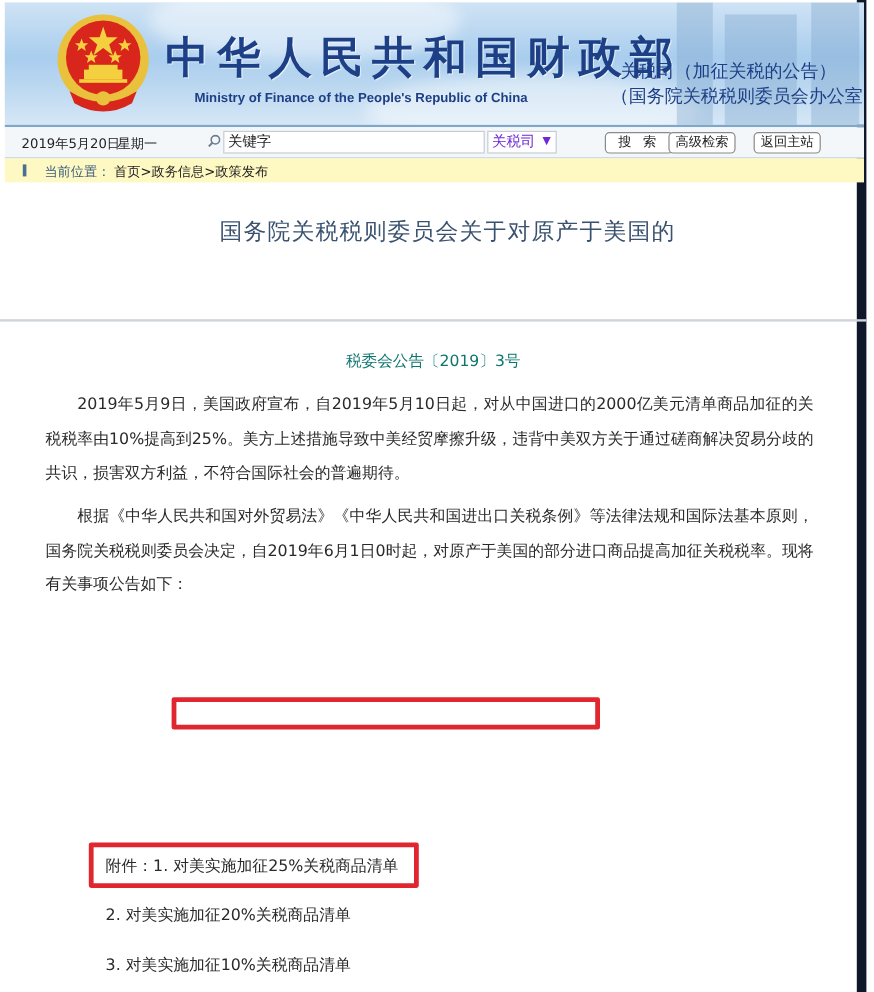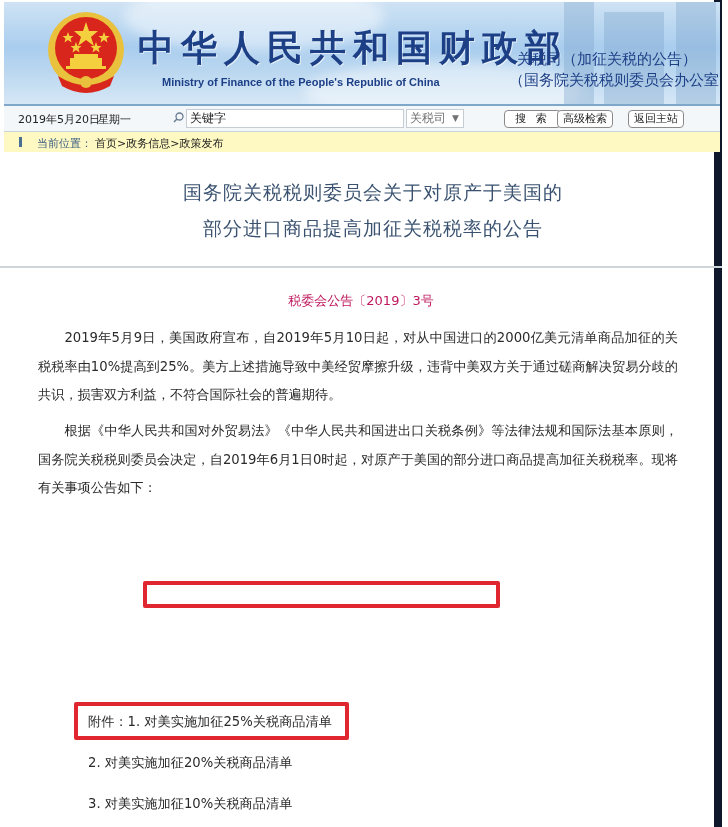--- a/index.html
+++ b/index.html
@@ -29,39 +29,39 @@
   .dept1, .dept2 { position: absolute; color: #1d3f86; font-size: 15px; white-space: nowrap; }
   .dept1 { left: 513px; top: 48px; }
   .dept2 { left: 505px; top: 69px; }
 
   
   .toolbar { position: absolute; left: 4px; top: 106px; width: 716px; height: 26px; background: #f4f7fa; border-bottom: 1px solid #c6d3df; }
   .date { position: absolute; left: 14px; top: 6px; font-size: 11px; color: #222; }
   .weekday { position: absolute; left: 94px; top: 6px; font-size: 11px; color: #222; }
   .search-icon { position: absolute; left: 169px; top: 6px; width: 11px; height: 11px; }
   .search-input { position: absolute; left: 182px; top: 3px; width: 218px; height: 19px; border: 1px solid #c5ccd4; background: #fff; font-size: 12px; padding-left: 3px; color: #222; font-family: Liberation Serif, serif; }
-  .select { position: absolute; left: 402px; top: 3px; width: 58px; height: 19px; border: 1px solid #c5ccd4; background: #fff; font-size: 12px; padding-left: 3px; color: #737373; line-height: 17px; }
+  .select { position: absolute; left: 402px; top: 3px; width: 58px; height: 19px; border: 1px solid #c5ccd4; background: #fff; font-size: 12px; padding-left: 3px; color: #6d28d9; line-height: 17px; }
   .select .arrow { position: absolute; right: 4px; top: 0; font-size: 9px; }
   .btn { position: absolute; top: 4px; height: 18px; border: 1px solid #8a8a8a; border-radius: 4px; background: #fff; font-size: 11px; color: #222; line-height: 16px; text-align: center; }
   .btn-search { left: 500px; width: 57px; letter-spacing: 3px; }
   .btn-adv { left: 553px; width: 56px; }
   .btn-home { left: 624px; width: 56px; }
 
   
   .crumb { position: absolute; left: 4px; top: 132px; width: 716px; height: 20px; background: #fef9c3; }
   .crumb .mark { position: absolute; left: 15px; top: 5px; width: 3px; height: 10px; background: #4b6f93; }
   .crumb .label { position: absolute; left: 33px; top: 4px; font-size: 11px; color: #3b5d82; }
   .crumb .path { position: absolute; left: 91px; top: 4px; font-size: 11px; color: #222; }
 
   
   .doc-title { position: absolute; left: 0; width: 722px; text-align: center; font-size: 19px; color: #3a5270; font-family: "DejaVu Serif", serif; letter-spacing: 1px; padding-left: 24px; }
   .t1 { top: 180px; }
   .t2 { top: 216px; }
   .divider { position: absolute; left: 0; top: 266px; width: 722px; height: 2px; background: #cfd4d9; }
-  .doc-no { position: absolute; left: 0; top: 292px; width: 722px; text-align: center; font-size: 13px; color: #be185d; }
+  .doc-no { position: absolute; left: 0; top: 292px; width: 722px; text-align: center; font-size: 13px; color: #0f766e; }
 
   .para { position: absolute; left: 38px; width: 640px; font-size: 13.2px; line-height: 28.5px; color: #2a2a2a; text-indent: 2em; text-align: justify; font-family: "DejaVu Sans", sans-serif; }
   .p1 { top: 324px; }
   .p2 { top: 417px; }
   .p3 { top: 509px; }
   .line { position: absolute; left: 88px; font-size: 13.2px; color: #2a2a2a; white-space: nowrap; }
   .l4 { top: 679px; }
   .l5 { top: 713px; }
   .l6 { top: 754px; text-align: right; }
   .l7 { top: 795px; }
@@ -120,21 +120,20 @@
     <div class="btn btn-home">返回主站</div>
   </div>
 
   <div class="crumb">
     <span class="mark"></span>
     <span class="label">当前位置：</span>
     <span class="path">首页&gt;政务信息&gt;政策发布</span>
   </div>
 
   <div class="doc-title t1">国务院关税税则委员会关于对原产于美国的</div>
-  <div class="doc-title t2">部分进口商品提高加征关税税率的公告</div>
   <div class="divider"></div>
   <div class="doc-no">税委会公告〔2019〕3号</div>
 
   <p class="para p1">2019年5月9日，美国政府宣布，自2019年5月10日起，对从中国进口的2000亿美元清单商品加征的关税税率由10%提高到25%。美方上述措施导致中美经贸摩擦升级，违背中美双方关于通过磋商解决贸易分歧的共识，损害双方利益，不符合国际社会的普遍期待。</p>
   <p class="para p2">根据《中华人民共和国对外贸易法》《中华人民共和国进出口关税条例》等法律法规和国际法基本原则，国务院关税税则委员会决定，自2019年6月1日0时起，对原产于美国的部分进口商品提高加征关税税率。现将有关事项公告如下：</p>
 
   <div class="line l5">附件：1. 对美实施加征25%关税商品清单</div>
   <div class="line l6">2. 对美实施加征20%关税商品清单</div>
   <div class="line l7">3. 对美实施加征10%关税商品清单</div>
 

